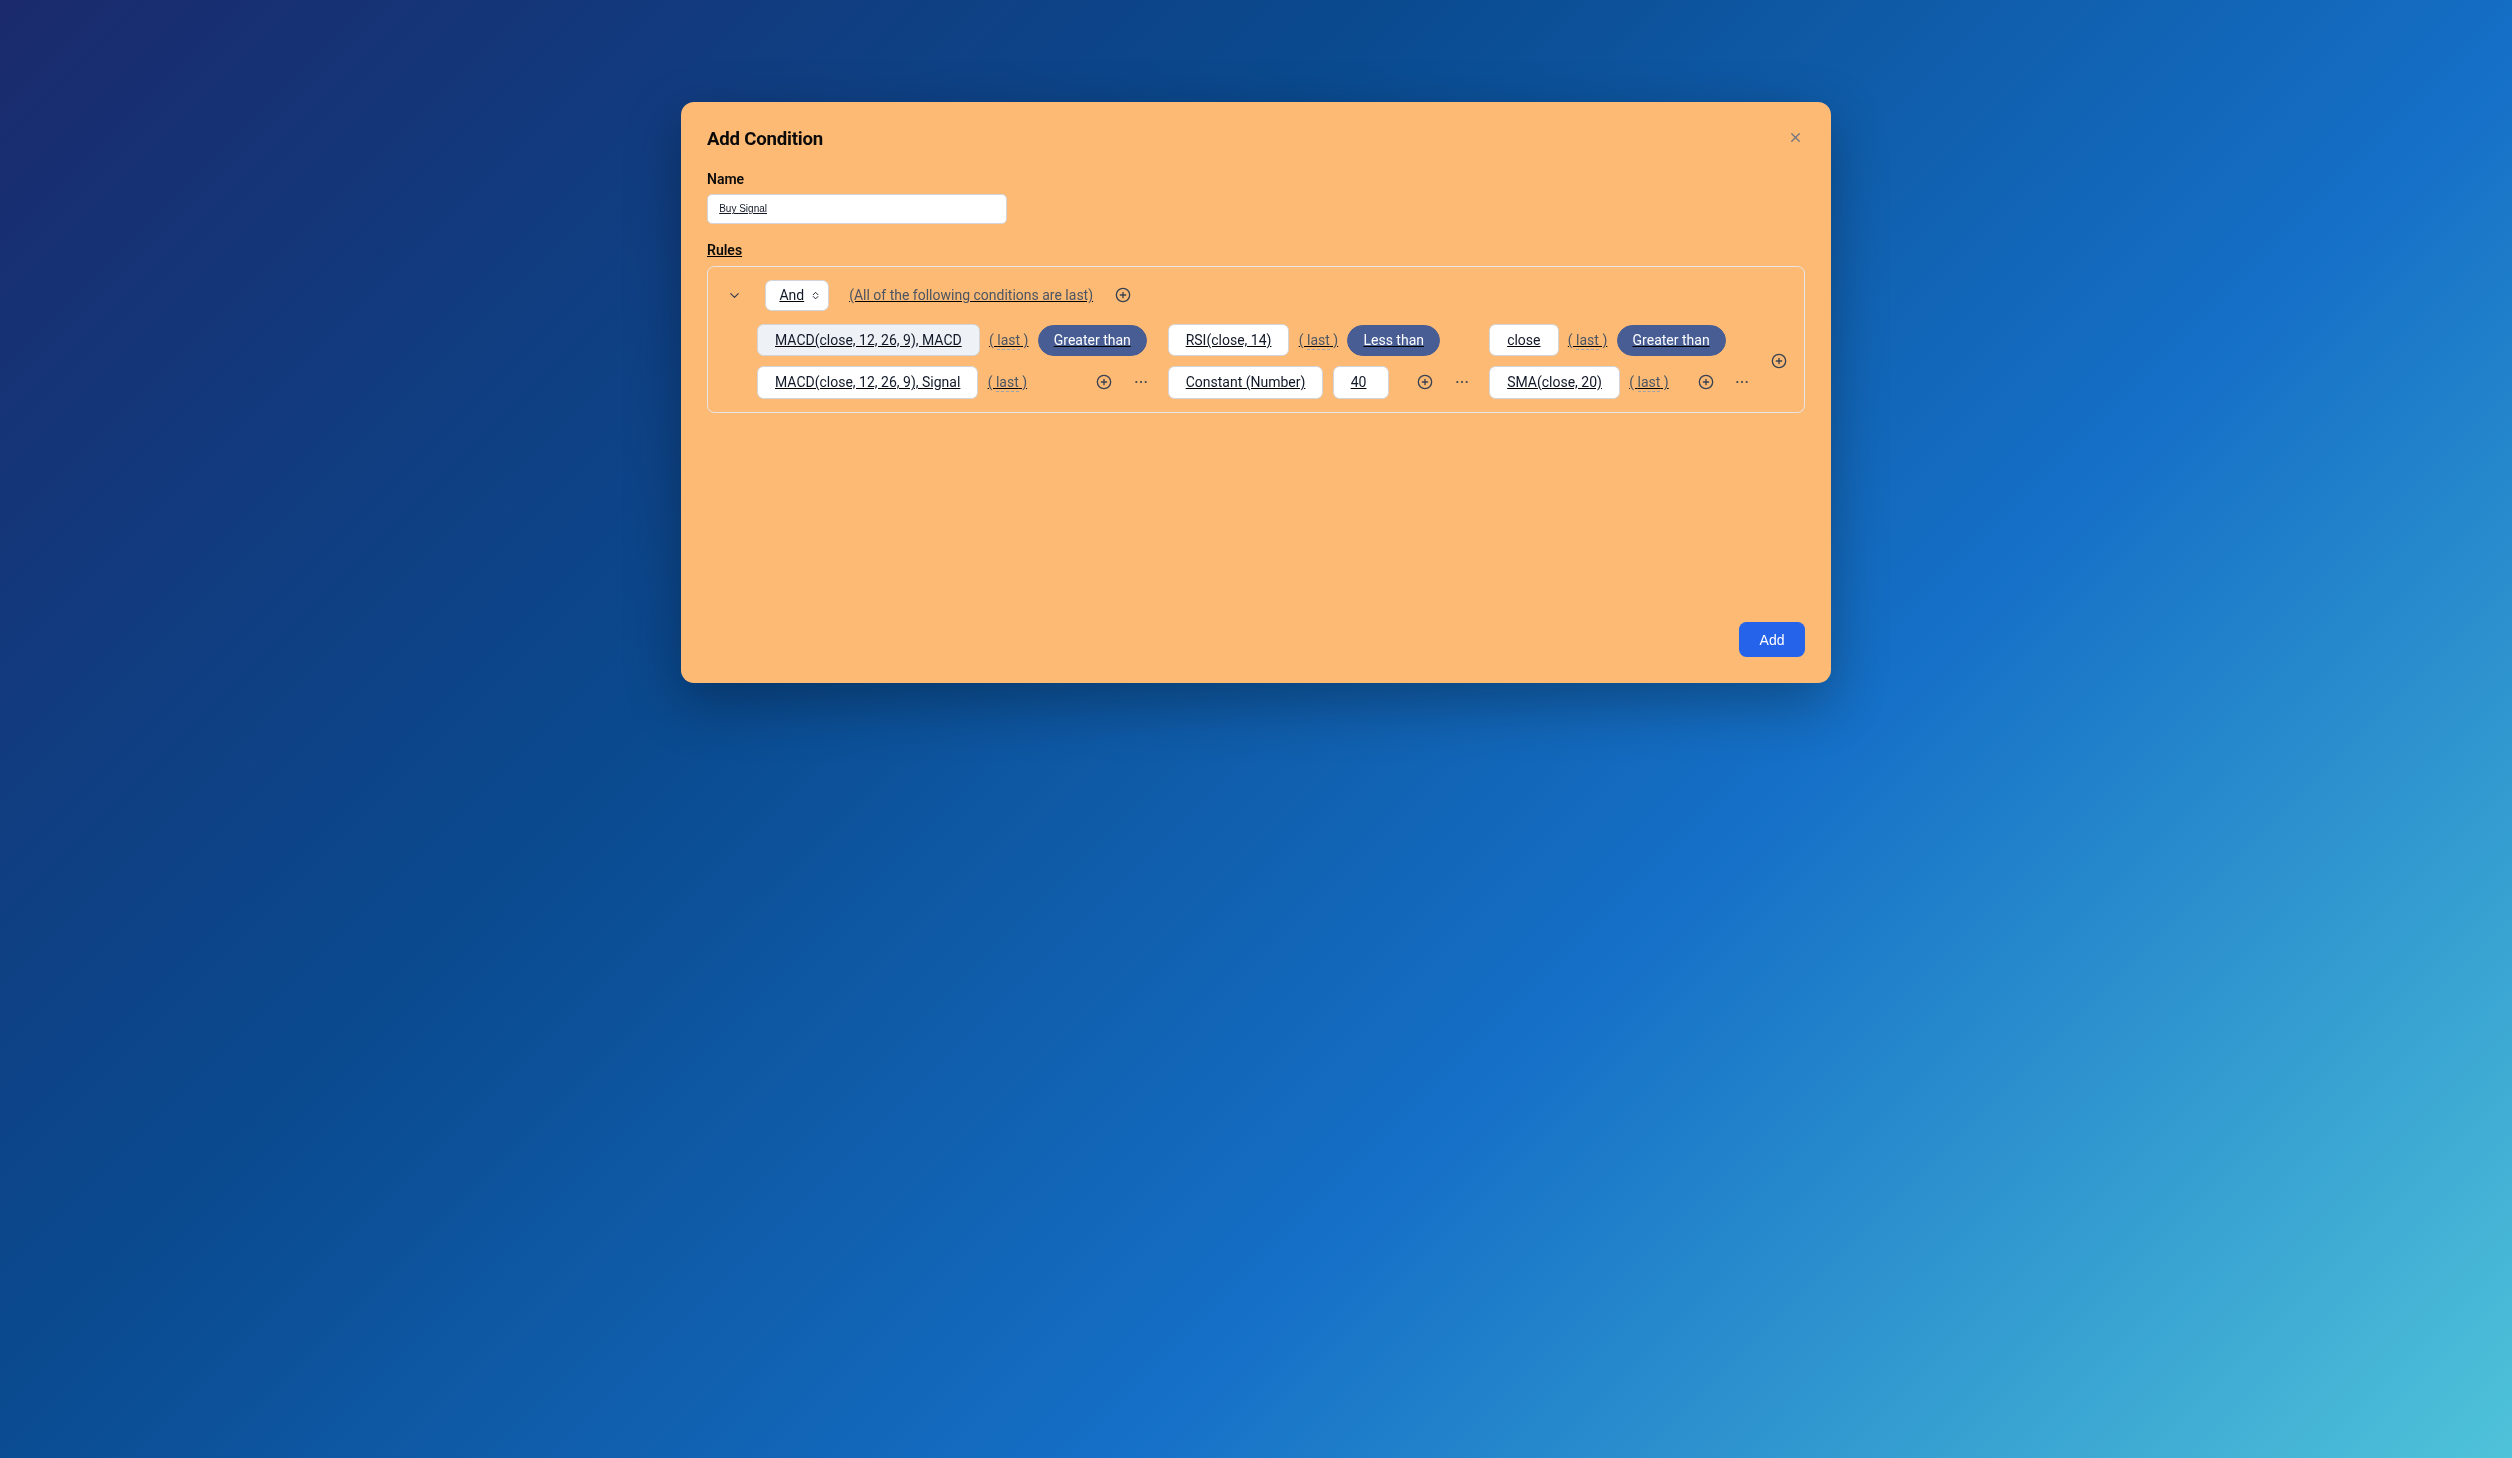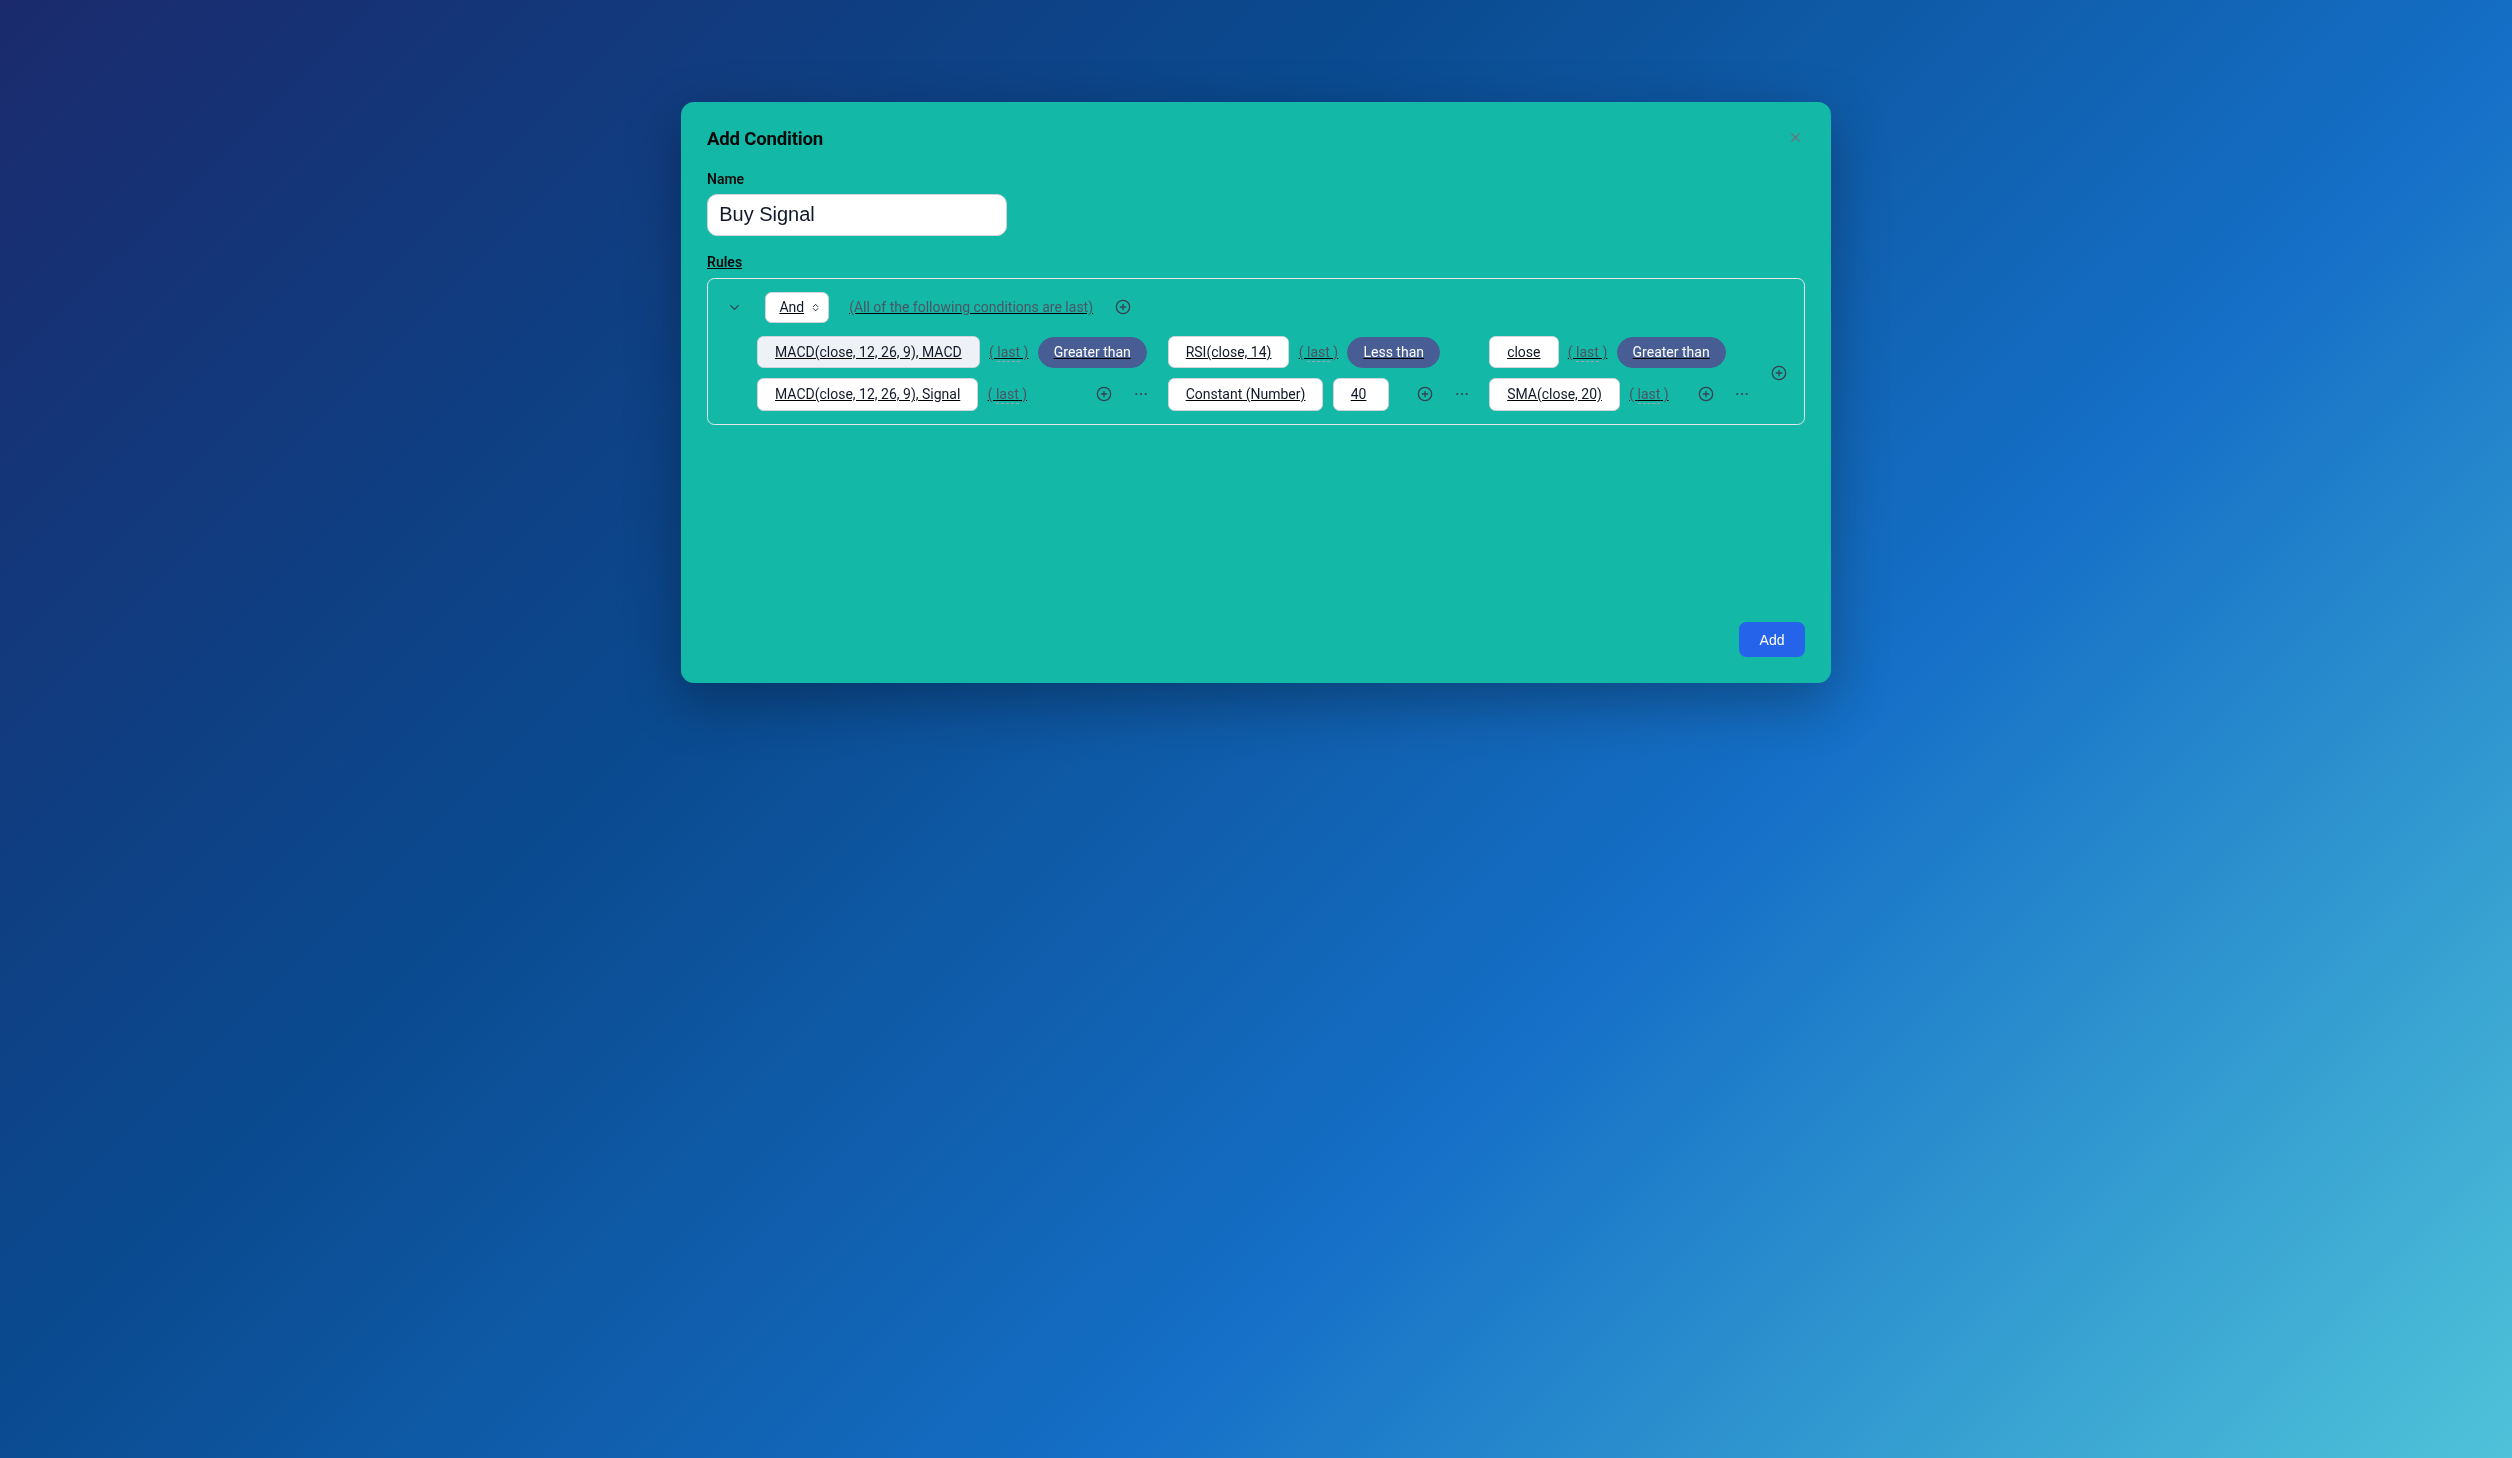--- a/index.html
+++ b/index.html
@@ -12,21 +12,21 @@
       font-family: -apple-system, BlinkMacSystemFont, "Segoe UI", Roboto, "Helvetica Neue", Arial, sans-serif;
       background: linear-gradient(135deg, #1a2a6c 0%, #0a4a8f 35%, #1570c7 65%, #4fc3d9 100%);
       min-height: 100vh;
       display: flex;
       align-items: flex-start;
       justify-content: center;
       padding: 102px 0 0;
     }
 
     .modal {
-      background: #14b8a6;
+      background: #fdba74;
       border-radius: 13px;
       width: 1150px;
       padding: 26px 26px 26px 26px;
       box-shadow: 0 18.6px 56px rgba(0,0,0,0.3);
       position: relative;
       display: flex;
       flex-direction: column;
       min-height: 581px;
     }
 
@@ -69,25 +69,26 @@
       font-weight: 600;
       color: #0a0a0a;
       display: block;
       margin-bottom: 7.4px;
     }
 
     .text-input {
       width: 300px;
       padding: 8.4px 11.2px;
       border: 0.9px solid #d1d5db;
-      border-radius: 10px;
-      font-size: 20px;
+      border-radius: 5px;
+      font-size: 10px;
       color: #111827;
       background: #ffffff;
       outline: none;
+      text-decoration: underline;
     }
 
     .rules-container {
       border: 0.9px solid #e5e7eb;
       border-radius: 7.4px;
       padding: 13px 15px;
     }
 
     .group-header {
       display: flex;

